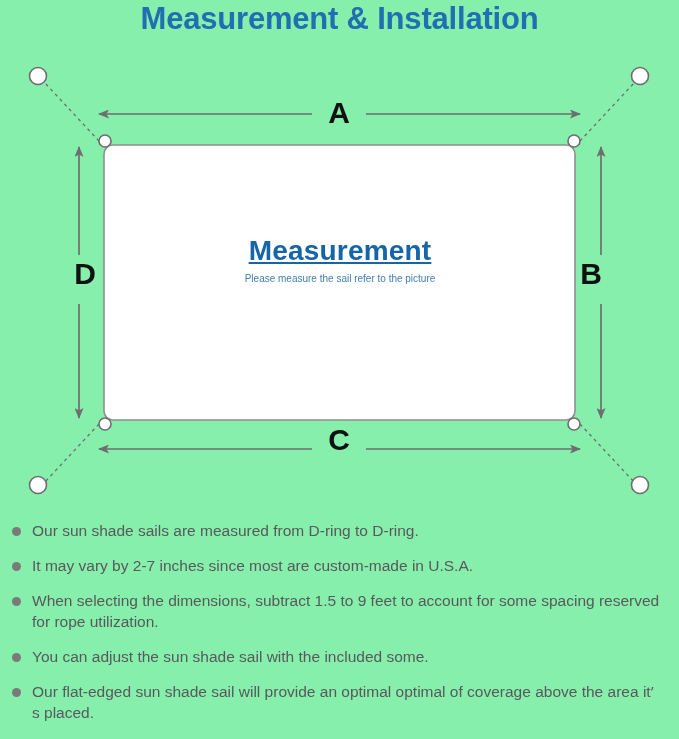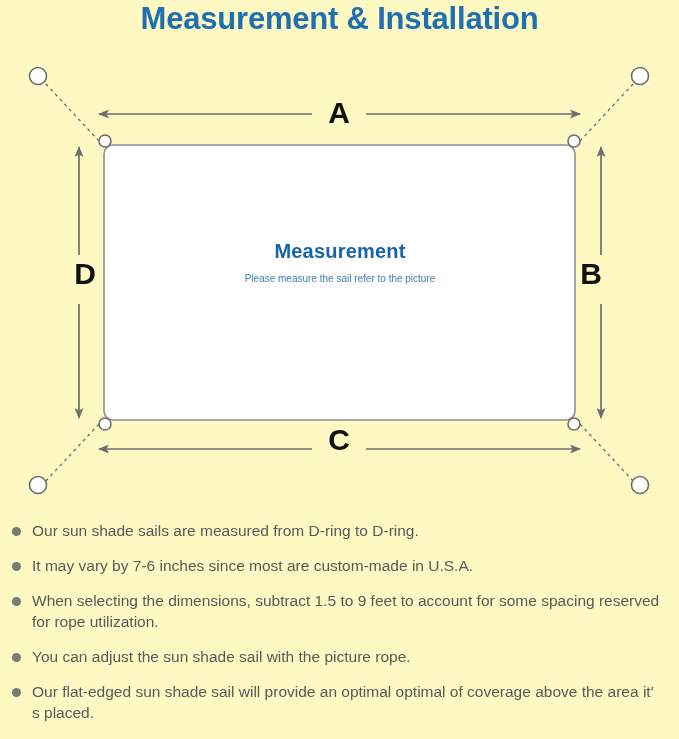--- a/index.html
+++ b/index.html
@@ -11,21 +11,21 @@
     width: 679px;
     height: 739px;
     overflow: hidden;
     font-family: "Liberation Sans", sans-serif;
     color: #4a4a4a;
   }
   #page {
     position: relative;
     width: 679px;
     height: 739px;
-    background: #fef9c3;
+    background: #86efac;
   }
 
   
   .title {
     position: absolute;
     left: 0;
     top: 0;
     width: 679px;
     height: 42px;
     line-height: 38px;
@@ -64,25 +64,26 @@
   #label-D { left:  64px; top: 213px; width: 42px; }
 
   .center-block {
     position: absolute;
     left: 110px;
     top: 190px;
     width: 460px;
     text-align: center;
   }
   .center-title {
-    font-size: 20px;
+    font-size: 28px;
     font-weight: bold;
     color: #1565a8;
     line-height: 30px;
     letter-spacing: 0.2px;
+    text-decoration: underline;
   }
   .center-sub {
     margin-top: 4px;
     font-size: 10px;
     font-weight: normal;
     color: #3f7fae;
     line-height: 18px;
   }
 
   
@@ -191,29 +192,29 @@
     </div>
   </div>
 
   <div class="notes">
     <div class="note">
       <span class="note-bullet"></span>
       <span class="note-text">Our sun shade sails are measured from D-ring to D-ring.</span>
     </div>
     <div class="note">
       <span class="note-bullet"></span>
-      <span class="note-text">It may vary by 7-6 inches since most are custom-made in U.S.A.</span>
+      <span class="note-text">It may vary by 2-7 inches since most are custom-made in U.S.A.</span>
     </div>
     <div class="note">
       <span class="note-bullet"></span>
       <span class="note-text">When selecting the dimensions, subtract 1.5 to 9 feet to account for some spacing reserved for rope utilization.</span>
     </div>
     <div class="note">
       <span class="note-bullet"></span>
-      <span class="note-text">You can adjust the sun shade sail with the picture rope.</span>
+      <span class="note-text">You can adjust the sun shade sail with the included some.</span>
     </div>
     <div class="note">
       <span class="note-bullet"></span>
       <span class="note-text">Our flat-edged sun shade sail will provide an optimal optimal of coverage above the area it′ s placed.</span>
     </div>
   </div>
 
 </div>
 
 </body></html>

